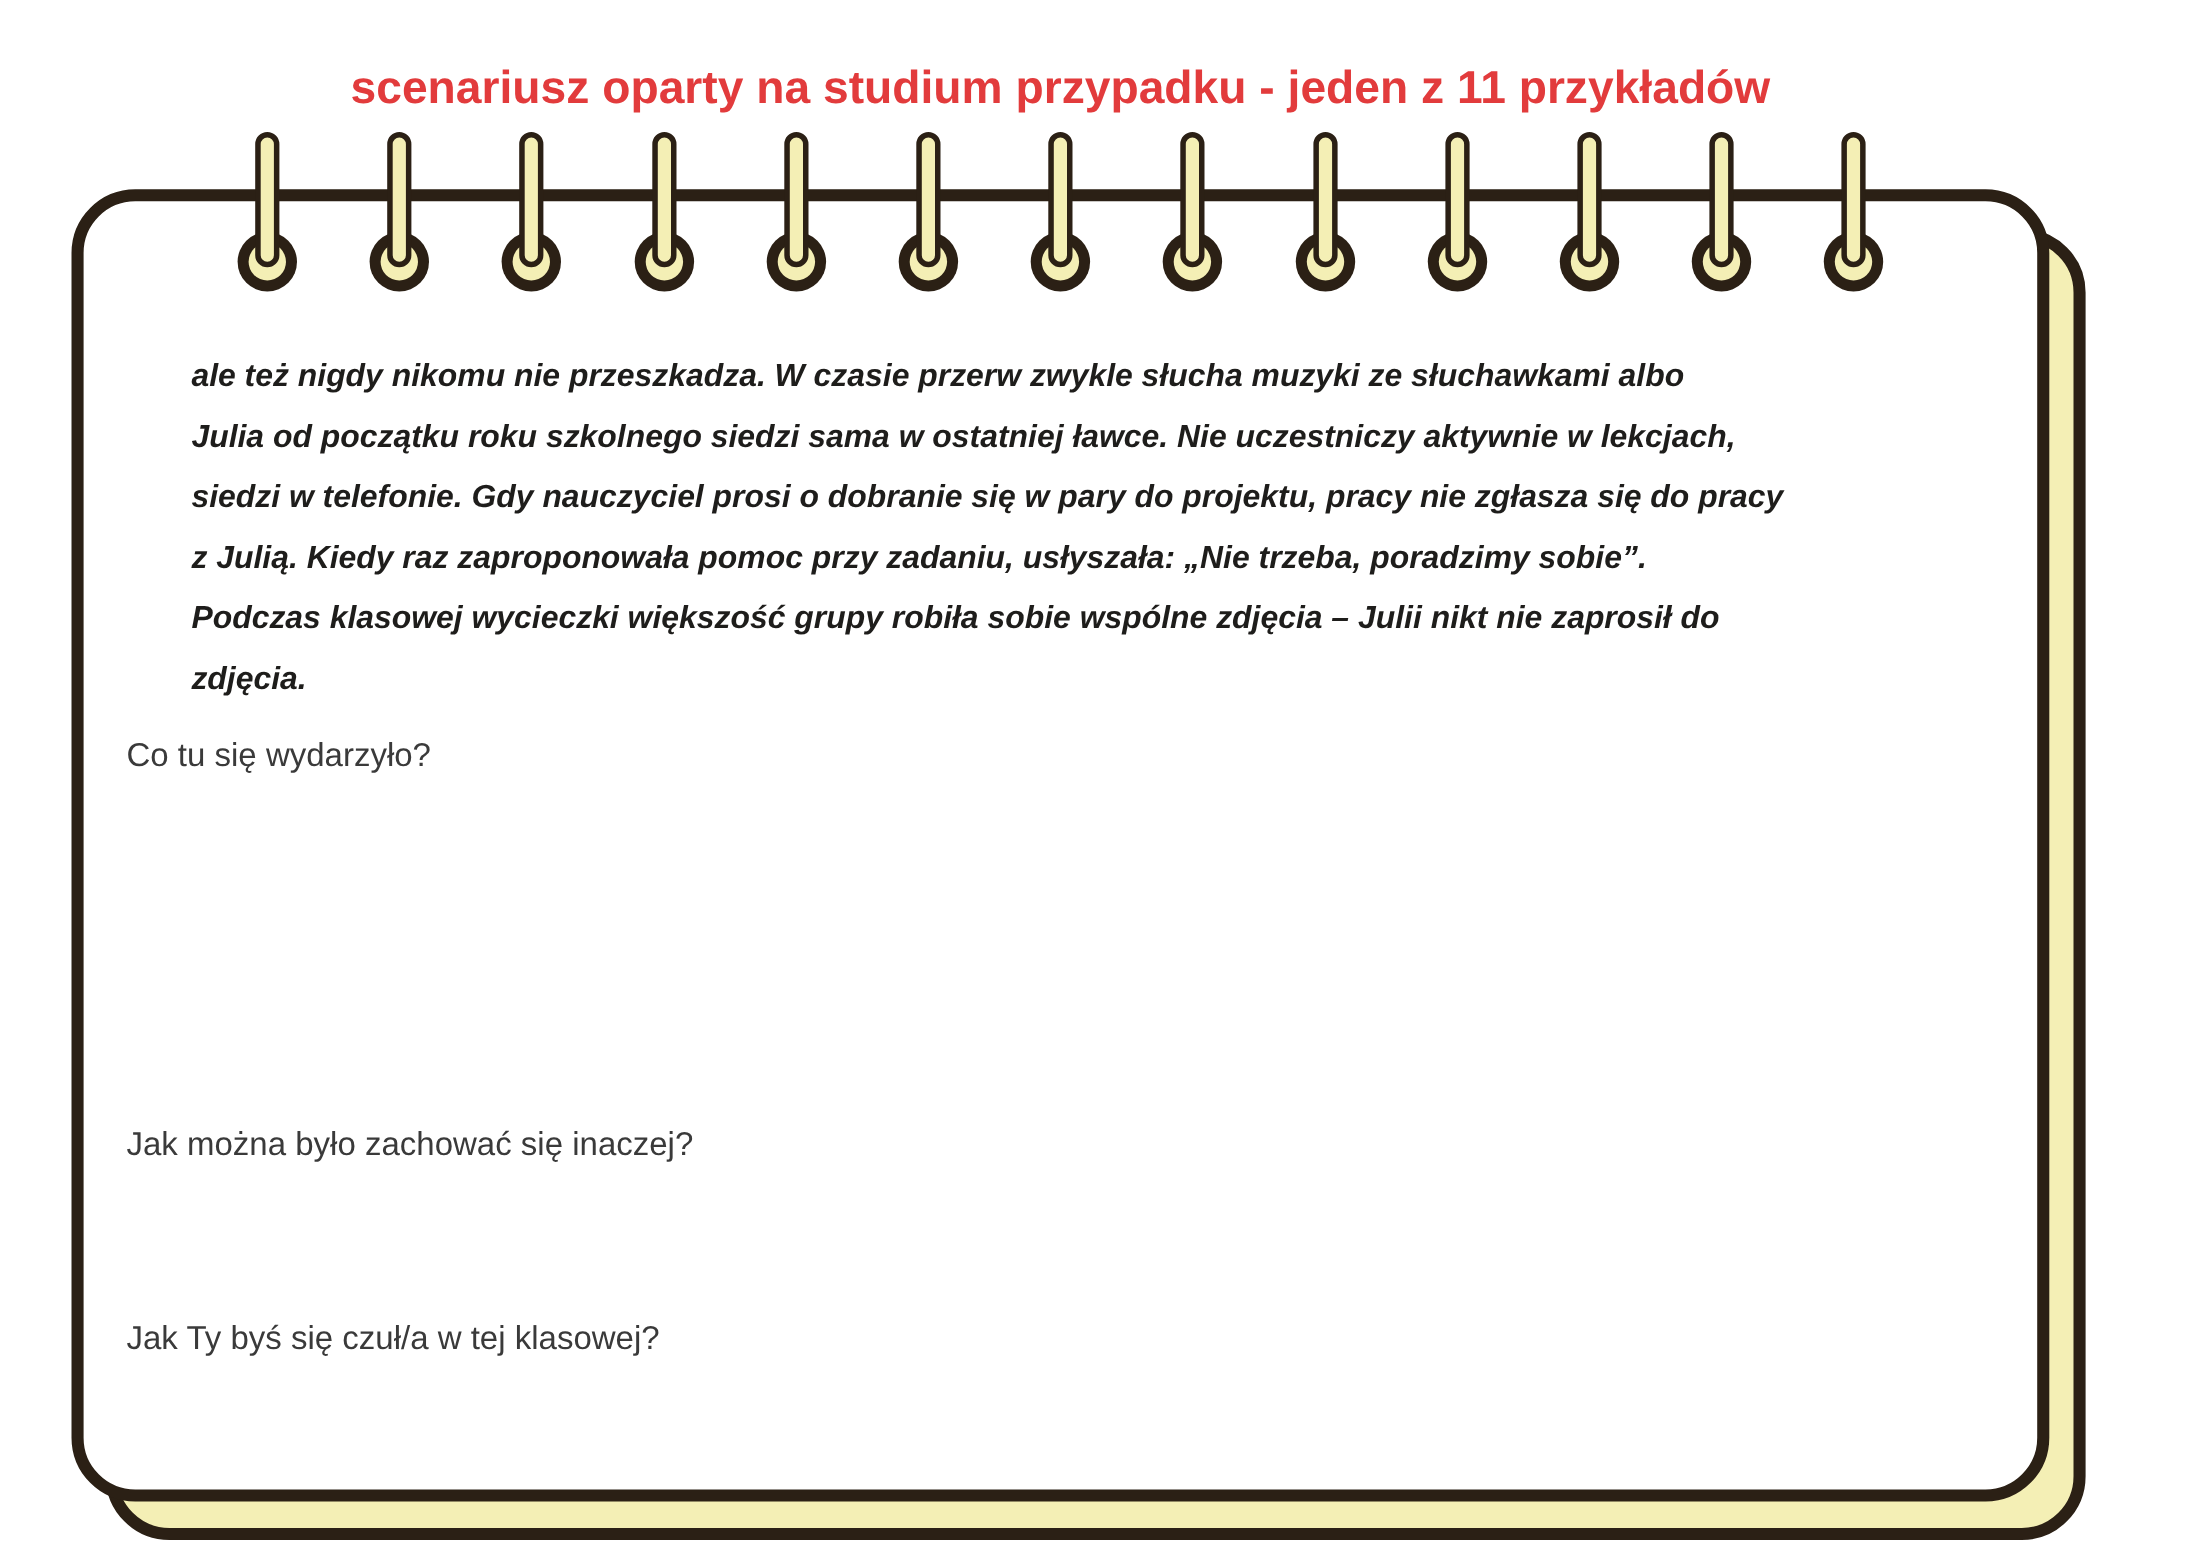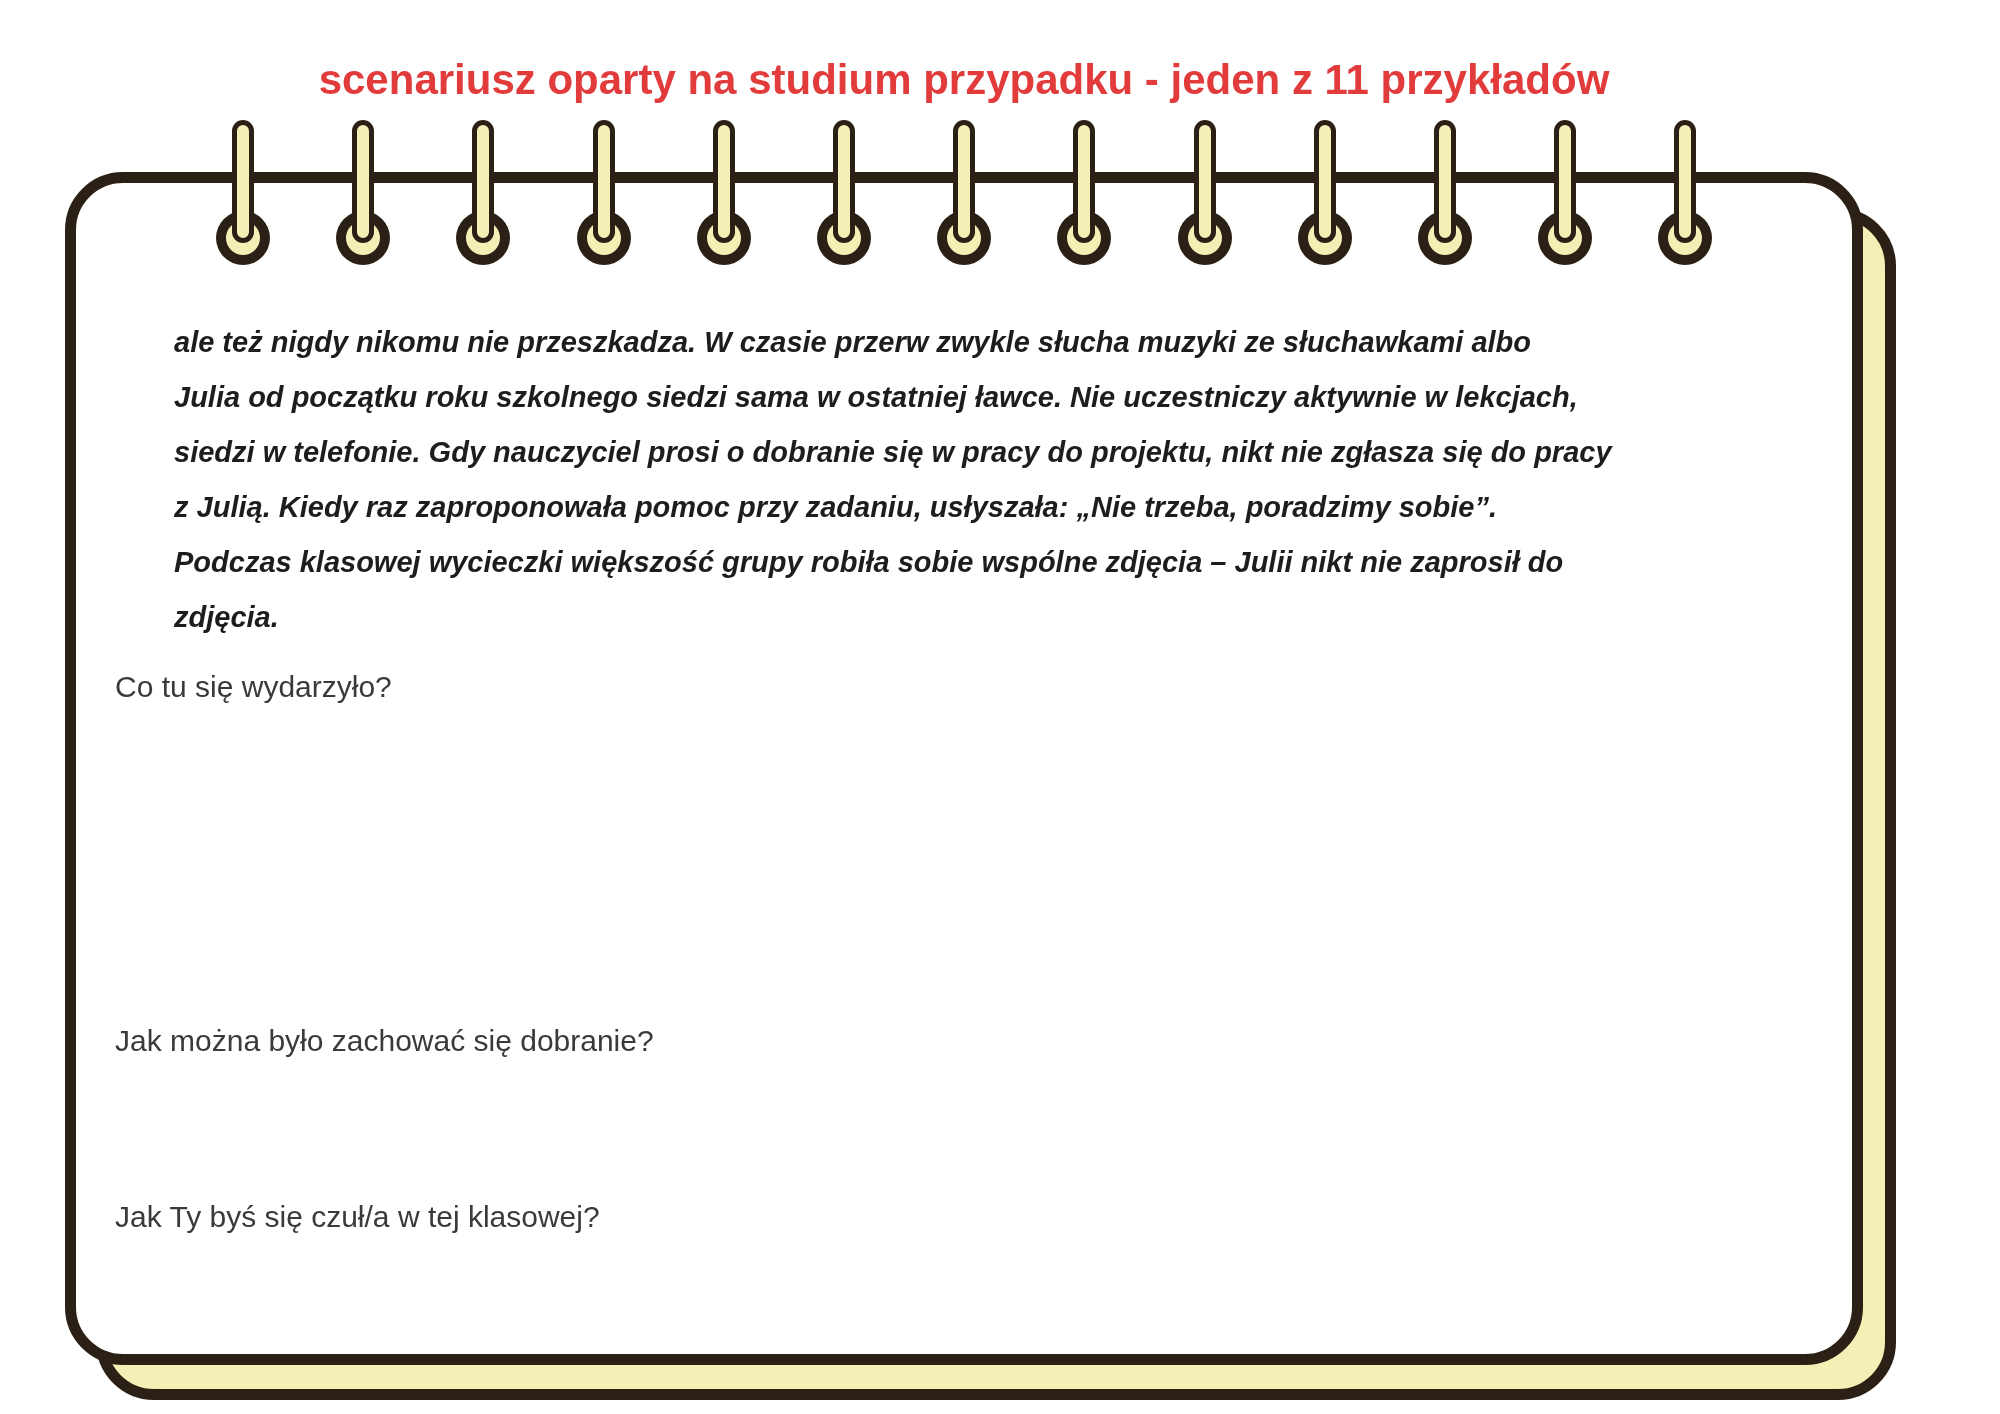--- a/index.html
+++ b/index.html
@@ -160,23 +160,23 @@
       <div class="tab" style="left: 1546.2px;"></div>
       <div class="ring" style="left: 1650.4px;">
         <div class="ring-hole"></div>
       </div>
       <div class="tab" style="left: 1666.4px;"></div>
     </div>
 
   <div class="case-study">
     <div class="case-study-line">ale też nigdy nikomu nie przeszkadza. W czasie przerw zwykle słucha muzyki ze słuchawkami albo</div>
     <div class="case-study-line">Julia od początku roku szkolnego siedzi sama w ostatniej ławce. Nie uczestniczy aktywnie w lekcjach,</div>
-    <div class="case-study-line">siedzi w telefonie. Gdy nauczyciel prosi o dobranie się w pracy do projektu, nikt nie zgłasza się do pracy</div>
+    <div class="case-study-line">siedzi w telefonie. Gdy nauczyciel prosi o dobranie się w pary do projektu, pracy nie zgłasza się do pracy</div>
     <div class="case-study-line">z Julią. Kiedy raz zaproponowała pomoc przy zadaniu, usłyszała: „Nie trzeba, poradzimy sobie”.</div>
     <div class="case-study-line">Podczas klasowej wycieczki większość grupy robiła sobie wspólne zdjęcia – Julii nikt nie zaprosił do</div>
     <div class="case-study-line">zdjęcia.</div>
   </div>
 
   <div class="question q1">Co tu się wydarzyło?</div>
-  <div class="question q3">Jak można było zachować się dobranie?</div>
+  <div class="question q3">Jak można było zachować się inaczej?</div>
   <div class="question q4">Jak Ty byś się czuł/a w tej klasowej?</div>
 
 </div>
 
 </body></html>

